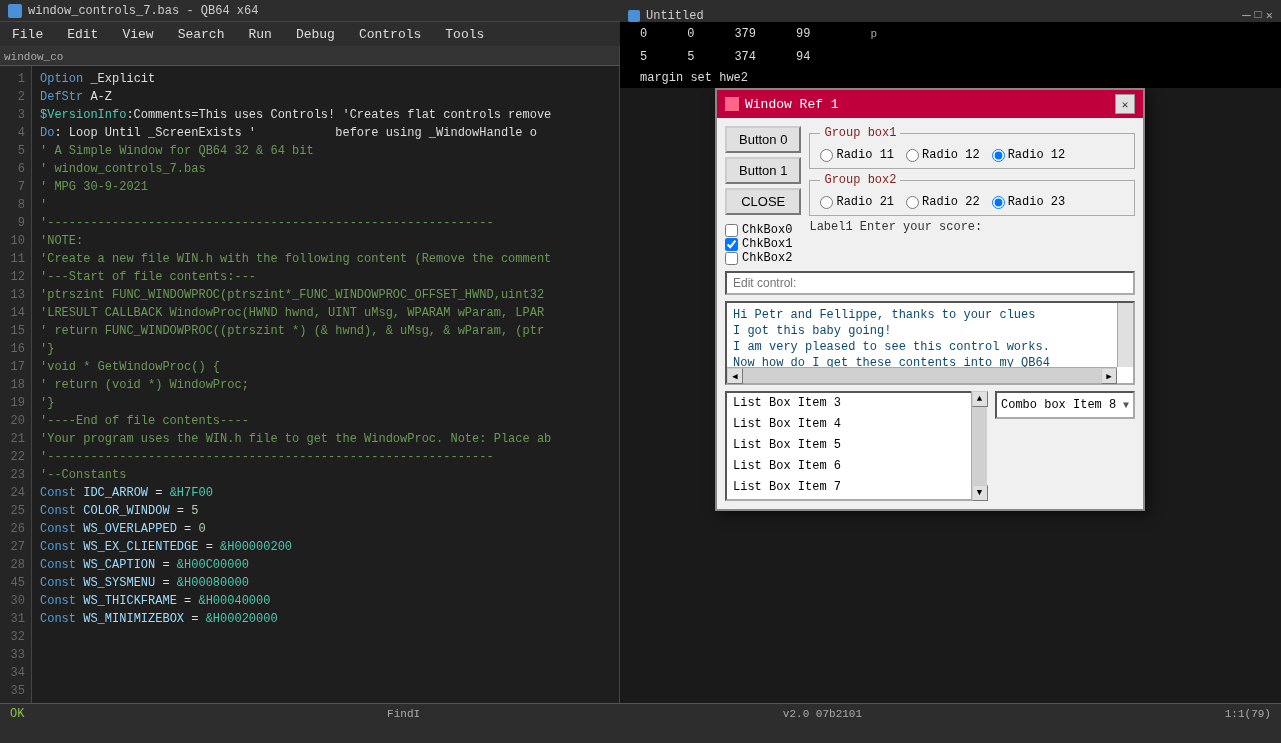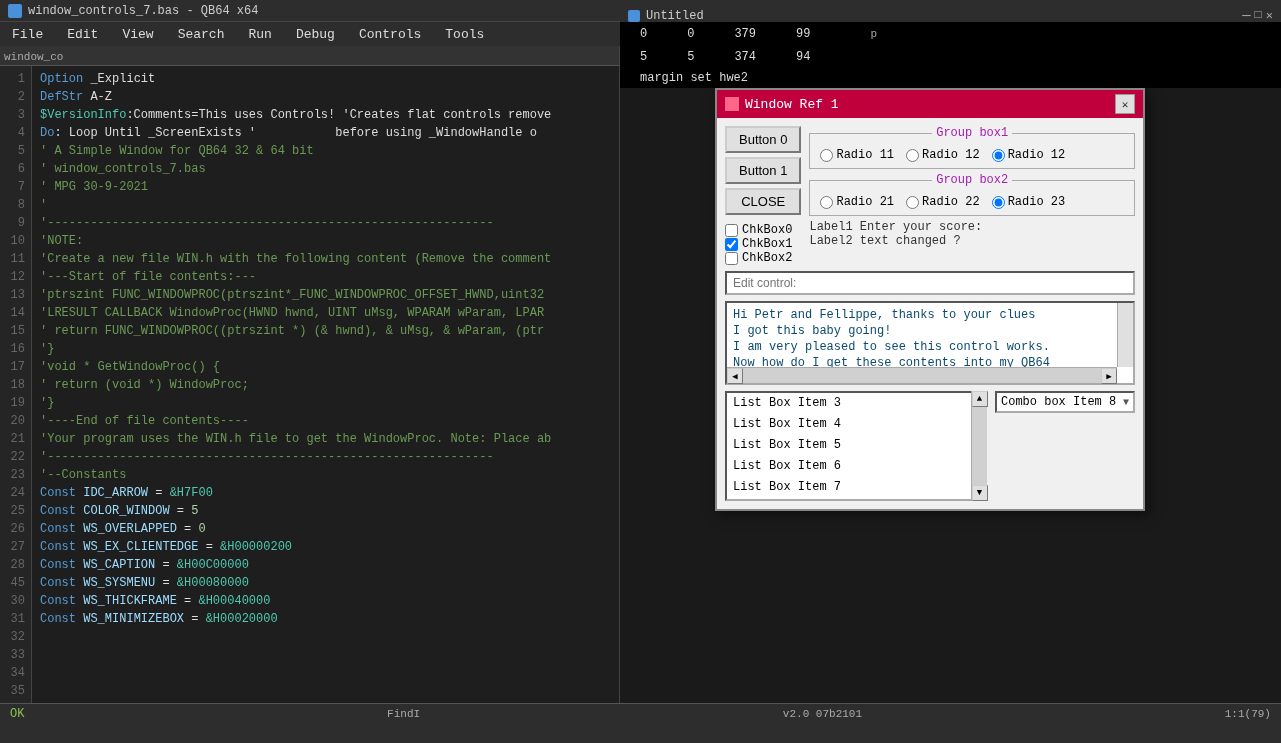--- a/index.html
+++ b/index.html
@@ -158,23 +158,22 @@
     
     .group-box {
       border: 1px solid #aaa;
       padding: 8px 10px 6px 10px;
       margin-bottom: 4px;
       position: relative;
       background: #f0f0f0;
     }
     .group-box legend {
       font-size: 12px;
-      color: #a21caf;
+      color: #7f1d1d;
       padding: 0 4px;
-      text-align: center;
     }
 
     .radio-group {
       display: flex;
       gap: 12px;
       align-items: center;
     }
 
     .radio-label {
       font-size: 12px;
@@ -267,21 +266,21 @@
     .combo-box {
       font-size: 12px;
       border: 2px inset #aaa;
       background: white;
       padding: 2px 4px;
       display: flex;
       align-items: center;
       justify-content: space-between;
       cursor: pointer;
       width: 140px;
-      height: 22px;
+      height: 28px;
     }
 
     .combo-arrow {
       font-size: 10px;
       color: #555;
     }
 
     
     .status-bar {
       position: absolute;
@@ -521,21 +520,20 @@
             </label>
             <label class="radio-label">
               <input type="radio" name="g2" checked="" style="">
               <span>Radio 23</span>
             </label>
           </div>
         </fieldset>
 
         <div style="margin-top:4px;">
           <div class="label-text">Label1 Enter your score:</div>
-          <div class="label-text">Label2 text changed ?</div>
         </div>
       </div>
     </div>
 
     
     <input type="text" class="edit-control" placeholder="Edit control:" style="">
 
     
     <div class="text-area-outer">
       <div class="text-area-inner" id="ta-content">Hi Petr and Fellippe, thanks to your clues<br>I got this baby going!<br>I am very pleased to see this control works.<br>Now how do I get these contents into my QB64 program?<br>And what is the Console Screen telling me?</div>

